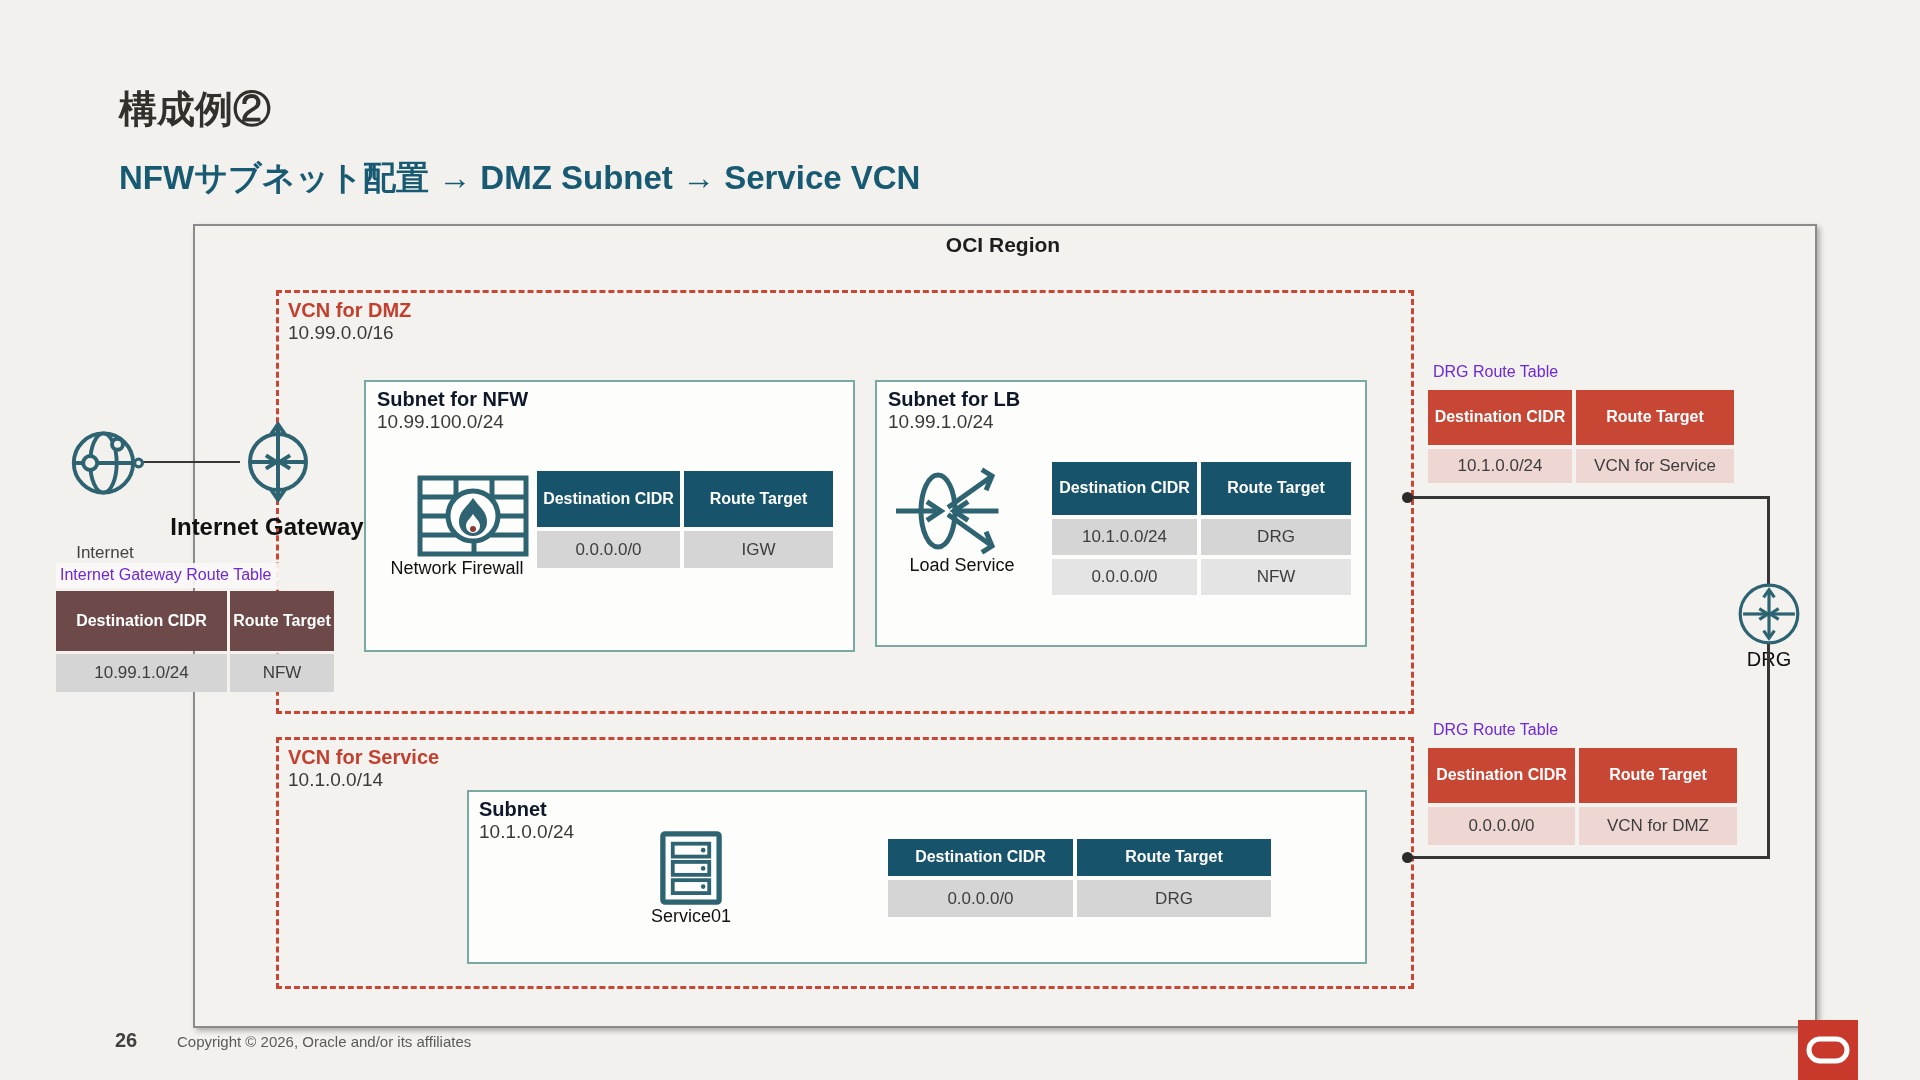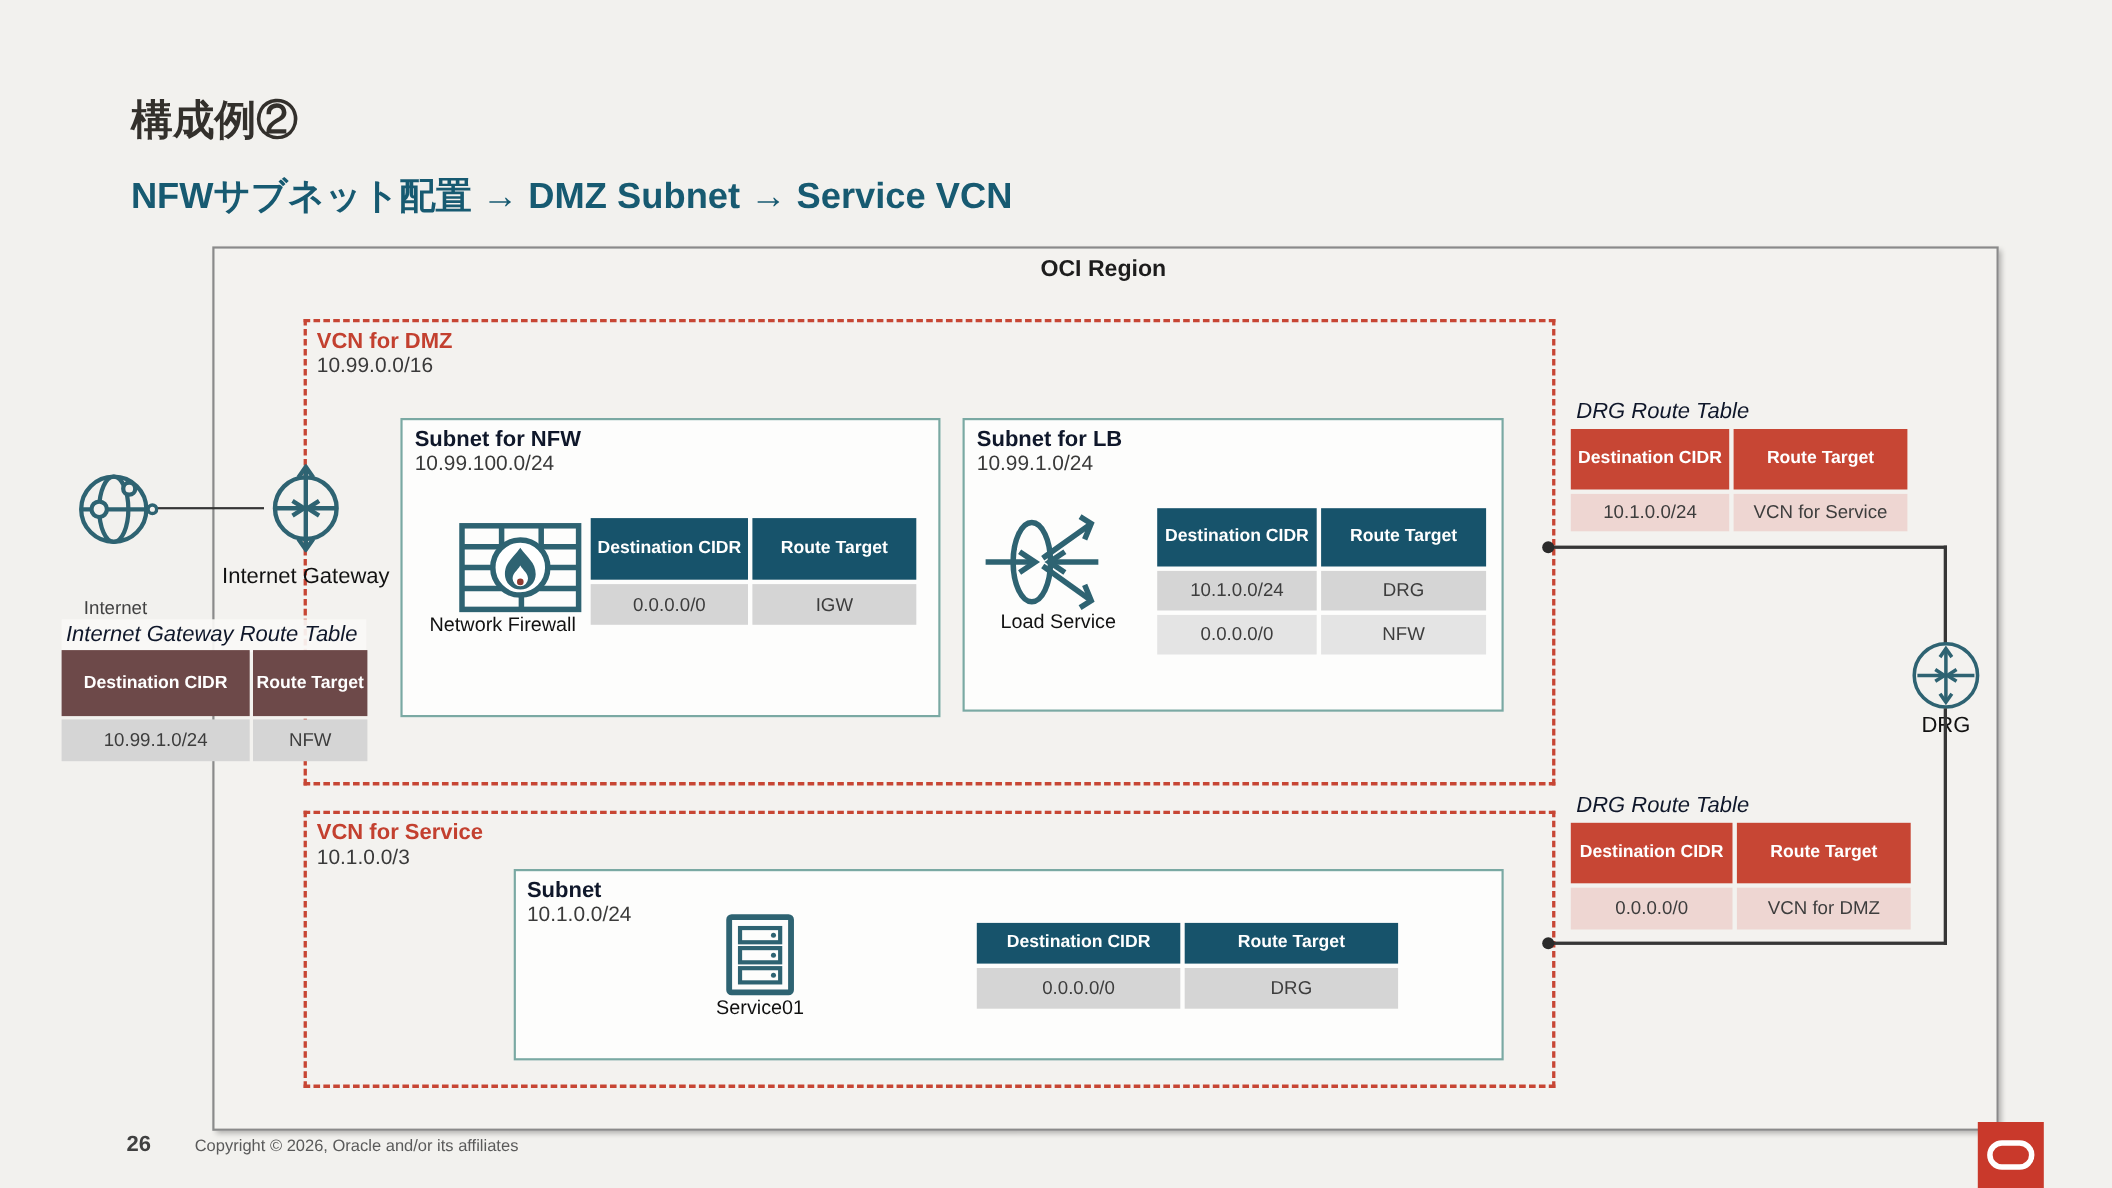--- a/index.html
+++ b/index.html
@@ -30,21 +30,21 @@
   .rt{display:grid;gap:4px;}
   .rt .hdr{display:flex;align-items:center;justify-content:center;text-align:center;
            color:#fff;font-weight:bold;font-size:16px;line-height:1.18;}
   .rt .cell{display:flex;align-items:center;justify-content:center;text-align:center;
             font-size:17px;color:#3d3d3d;}
   .teal .hdr{background:#17536b;}
   .maroon .hdr{background:#6d4949;}
   .red .hdr{background:#c74634;}
   .g1{background:#d5d5d5;} .g2{background:#e4e4e4;}
   .pink{background:#eed6d2;color:#46403e;}
-  .rt-label{font-size:20px;color:#0f172a;font-style:italic;}
+  .rt-label{font-size:16px;color:#6d28d9;}
   .rt-label-bg{background:rgba(250,249,246,.92);padding:3px 8px 4px 4px;}
   
   .icon-label{font-size:18px;color:#111;text-align:center;}
   .icon-label-sm{font-size:17px;color:#424242;text-align:center;}
   
   .hline,.vline{background:#363636;}
   .dot{width:11px;height:11px;border-radius:50%;background:#2b2b2b;}
   
   .pagenum{left:115px;top:1029px;font-size:20px;font-weight:bold;color:#404040;}
   .copyright{left:177px;top:1033px;font-size:15px;color:#5a5a5a;}
@@ -64,21 +64,21 @@
 
   <div class="abs vcn vcn-dmz"></div>
   <div class="abs" style="left:288px;top:299px;">
     <div class="vcn-name">VCN for DMZ</div>
     <div class="vcn-cidr">10.99.0.0/16</div>
   </div>
 
   <div class="abs vcn vcn-service"></div>
   <div class="abs" style="left:288px;top:746px;">
     <div class="vcn-name">VCN for Service</div>
-    <div class="vcn-cidr">10.1.0.0/3</div>
+    <div class="vcn-cidr">10.1.0.0/14</div>
   </div>
 
   <div class="abs subnet subnet-nfw"></div>
   <div class="abs" style="left:377px;top:388px;">
     <div class="sn-name">Subnet for NFW</div>
     <div class="sn-cidr">10.99.100.0/24</div>
   </div>
   <svg class="abs" style="left:416px;top:474px;" width="114" height="84" viewBox="0 0 114 84">
     <g fill="none" stroke="#2e6372" stroke-width="5">
       <rect x="4" y="4" width="106" height="76"></rect>
@@ -151,21 +151,21 @@
     <g fill="none" stroke="#2e6372" stroke-width="5" stroke-linecap="square">
       <line x1="50" y1="8" x2="50" y2="92"></line>
       <polyline points="43,13 50,3 57,13"></polyline>
         <polyline points="43,87 50,97 57,87"></polyline>
       <line x1="17" y1="50" x2="42" y2="50"></line>
         <polyline points="37,43 48,50 37,57"></polyline>
       <line x1="83" y1="50" x2="58" y2="50"></line>
         <polyline points="63,43 52,50 63,57"></polyline>
     </g>
   </svg>
-  <div class="abs icon-label" style="left:168px;top:513px;width:220px;font-size:20px;">Internet Gateway</div>
+  <div class="abs icon-label" style="left:157px;top:513px;width:220px;font-size:24px;font-weight:bold;">Internet Gateway</div>
 
   <div class="abs rt-label rt-label-bg" style="left:56px;top:563px;">Internet Gateway Route Table</div>
   <div class="abs rt maroon" style="left:56px;top:591px;grid-template-columns:171px 104px;grid-template-rows:60px 38px;gap:3px;">
     <div class="hdr">Destination CIDR</div>
     <div class="hdr">Route Target</div>
     <div class="cell g1">10.99.1.0/24</div>
     <div class="cell g1">NFW</div>
   </div>
 
   <div class="abs rt-label" style="left:1433px;top:363px;">DRG Route Table</div>

